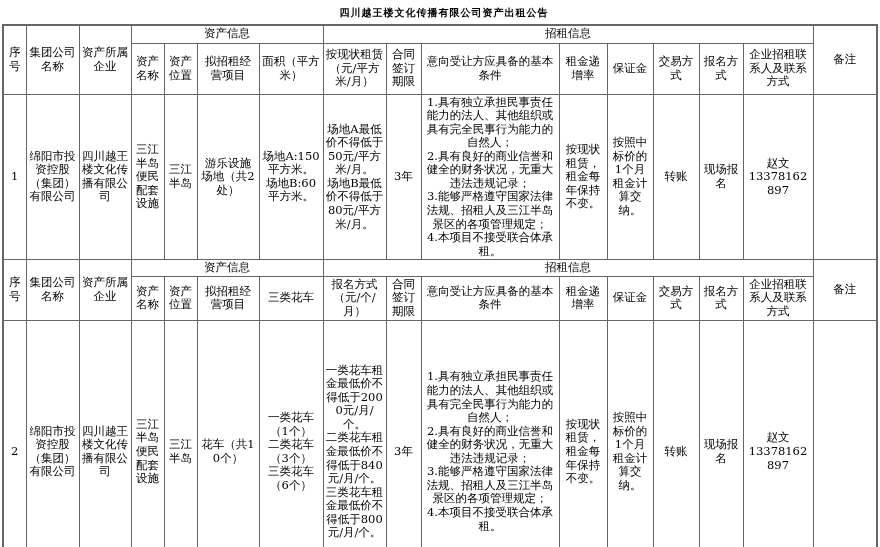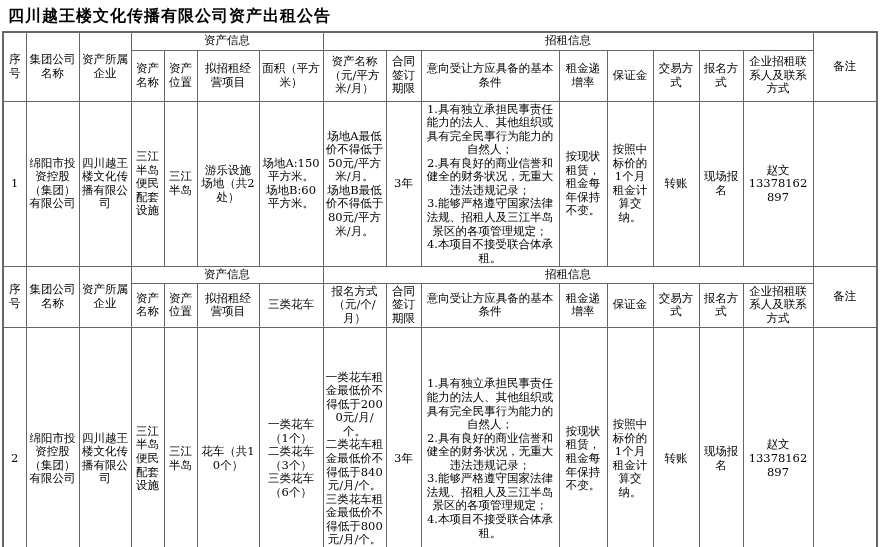--- a/index.html
+++ b/index.html
@@ -4,21 +4,21 @@
 <style>
   * { box-sizing: border-box; }
   html, body { margin: 0; padding: 0; background: #ffffff; }
   body {
     width: 880px; height: 547px; overflow: hidden;
     font-family: "DejaVu Serif", "Liberation Serif", serif;
     color: #000000;
   }
   .page { width: 880px; }
   .title {
-    font-weight: bold; font-size: 16px;
+    text-align: center; font-weight: bold; font-size: 10px;
     padding: 6px 0 4px 8px; letter-spacing: 1px;
   }
   table.announcement {
     border-collapse: collapse; table-layout: fixed;
     margin-left: 2px; width: 874px;
     border: 2px solid #666666;
   }
   th, td {
     border: 1px solid #666666;
     font-size: 11.5px; line-height: 1.18;
@@ -75,21 +75,21 @@
         <th rowspan="2">资产所属企业</th>
         <th colspan="4">资产信息</th>
         <th colspan="8">招租信息</th>
         <th rowspan="2">备注</th>
       </tr>
       <tr class="head-row-1">
         <th>资产名称</th>
         <th>资产位置</th>
         <th>拟招租经营项目</th>
         <th>面积（平方米）</th>
-        <th>资产名称（元/平方米/月）</th>
+        <th>按现状租赁（元/平方米/月）</th>
         <th>合同签订期限</th>
         <th>意向受让方应具备的基本条件</th>
         <th>租金递增率</th>
         <th>保证金</th>
         <th>交易方式</th>
         <th>报名方式</th>
         <th>企业招租联系人及联系方式</th>
       </tr>
       <tr class="data-row-1">
         <td>1</td>

